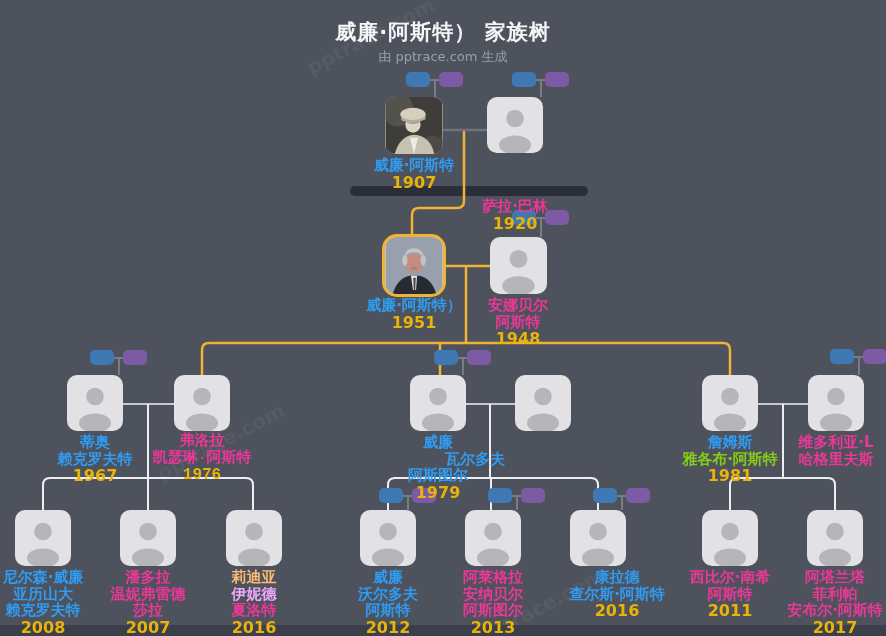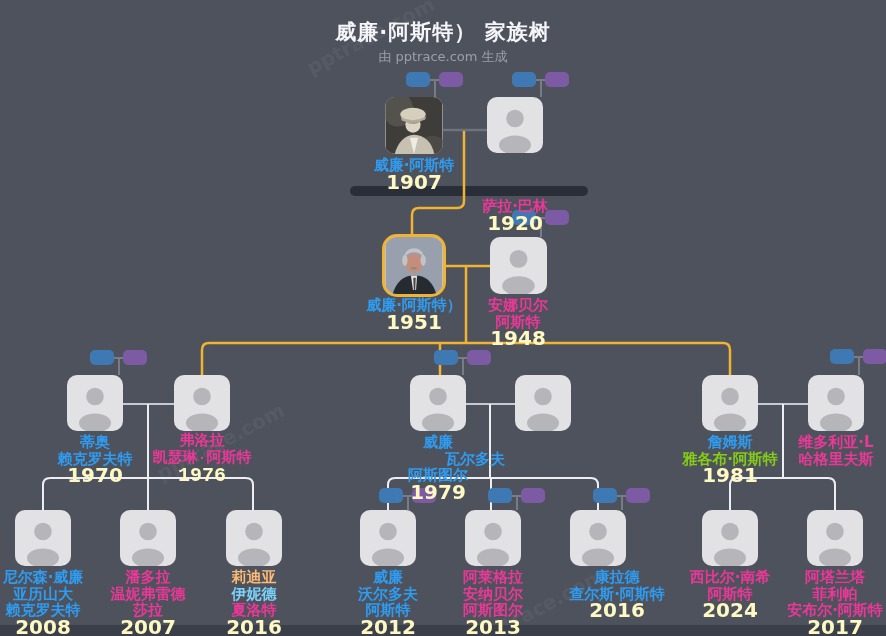--- a/index.html
+++ b/index.html
@@ -13,21 +13,21 @@
       transform:rotate(-28deg);white-space:nowrap;pointer-events:none;}
   .wm-ribbon{position:absolute;left:350px;top:186px;width:238px;height:10px;
       background:rgba(32,36,46,0.78);border-radius:5px;}
   .bottom-bar{position:absolute;left:0;top:625px;width:886px;height:11px;background:#3b3f49;}
   svg.wires{position:absolute;left:0;top:0;z-index:1;}
   .person-card{position:absolute;border-radius:10px;background:#e2e2e5;z-index:2;overflow:hidden;}
   .person-card.hl{box-shadow:0 0 0 3px #f0b432;border-radius:12px;}
   .person-card svg{display:block;width:100%;height:100%;}
   .name-block{position:absolute;width:134px;text-align:center;z-index:3;line-height:16.5px;}
   .name-line{font-size:15px;font-weight:bold;white-space:nowrap;}
-  .year-line{font-size:20px;font-weight:600;color:#fef9c3;line-height:17.5px;}
+  .year-line{font-size:16px;font-weight:600;color:#eab308;line-height:17.5px;}
   .pill-pair{position:absolute;z-index:2;}
   .pill{position:absolute;width:24px;height:15px;border-radius:5px;}
   .pill-hline{position:absolute;height:2px;background:#777c87;}
   .pill-vline{position:absolute;width:2px;background:#777c87;}
 </style>
 </head>
 <body>
 
 <div id="stage" style="background: rgb(77, 82, 93);">
 
@@ -121,21 +121,21 @@
       </div>
       <div class="person-card" style="left: 67px; top: 375px; width: 56px; height: 56px;">
         <svg viewBox="0 0 56 56">
     <circle cx="28" cy="21.5" r="8.8" fill="#b5b5ba"></circle>
     <ellipse cx="28" cy="48" rx="16" ry="9.5" fill="#b5b5ba"></ellipse>
   </svg>
       </div>
       <div class="name-block" style="left: 28px; top: 434px;">
         <div class="name-line" style="color: rgb(47, 156, 241);">蒂奥</div>
         <div class="name-line" style="color: rgb(47, 156, 241);">赖克罗夫特</div>
-        <div class="year-line">1970</div>
+        <div class="year-line">1967</div>
       </div>
       <div class="person-card" style="left: 174px; top: 375px; width: 56px; height: 56px;">
         <svg viewBox="0 0 56 56">
     <circle cx="28" cy="21.5" r="8.8" fill="#b5b5ba"></circle>
     <ellipse cx="28" cy="48" rx="16" ry="9.5" fill="#b5b5ba"></ellipse>
   </svg>
       </div>
       <div class="name-block" style="left: 135px; top: 434px; font-family: Liberation Mono, monospace;">
         <div class="name-line" style="color: rgb(234, 56, 151);">弗洛拉</div>
         <div class="name-line" style="color: rgb(234, 56, 151);">凯瑟琳·阿斯特</div>
@@ -205,21 +205,21 @@
         <div class="year-line">2007</div>
       </div>
       <div class="person-card" style="left: 226px; top: 510px; width: 56px; height: 56px;">
         <svg viewBox="0 0 56 56">
     <circle cx="28" cy="21.5" r="8.8" fill="#b5b5ba"></circle>
     <ellipse cx="28" cy="48" rx="16" ry="9.5" fill="#b5b5ba"></ellipse>
   </svg>
       </div>
       <div class="name-block" style="left: 187px; top: 569px;">
         <div class="name-line" style="color: #fdba74;">莉迪亚</div>
-        <div class="name-line" style="color: #7dd3fc; text-align: center;">伊妮德</div>
+        <div class="name-line" style="color: #f0abfc; text-align: center;">伊妮德</div>
         <div class="name-line" style="color: rgb(234, 56, 151);">夏洛特</div>
         <div class="year-line">2016</div>
       </div>
       <div class="person-card" style="left: 360px; top: 510px; width: 56px; height: 56px;">
         <svg viewBox="0 0 56 56">
     <circle cx="28" cy="21.5" r="8.8" fill="#b5b5ba"></circle>
     <ellipse cx="28" cy="48" rx="16" ry="9.5" fill="#b5b5ba"></ellipse>
   </svg>
       </div>
       <div class="name-block" style="left: 321px; top: 569px;">
@@ -253,21 +253,21 @@
       </div>
       <div class="person-card" style="left: 702px; top: 510px; width: 56px; height: 56px;">
         <svg viewBox="0 0 56 56">
     <circle cx="28" cy="21.5" r="8.8" fill="#b5b5ba"></circle>
     <ellipse cx="28" cy="48" rx="16" ry="9.5" fill="#b5b5ba"></ellipse>
   </svg>
       </div>
       <div class="name-block" style="left: 663px; top: 569px;">
         <div class="name-line" style="color: rgb(234, 56, 151);">西比尔·南希</div>
         <div class="name-line" style="color: rgb(234, 56, 151);">阿斯特</div>
-        <div class="year-line">2024</div>
+        <div class="year-line">2011</div>
       </div>
       <div class="person-card" style="left: 807px; top: 510px; width: 56px; height: 56px;">
         <svg viewBox="0 0 56 56">
     <circle cx="28" cy="21.5" r="8.8" fill="#b5b5ba"></circle>
     <ellipse cx="28" cy="48" rx="16" ry="9.5" fill="#b5b5ba"></ellipse>
   </svg>
       </div>
       <div class="name-block" style="left: 768px; top: 569px;">
         <div class="name-line" style="color: rgb(234, 56, 151);">阿塔兰塔</div>
         <div class="name-line" style="color: rgb(234, 56, 151);">菲利帕</div>

